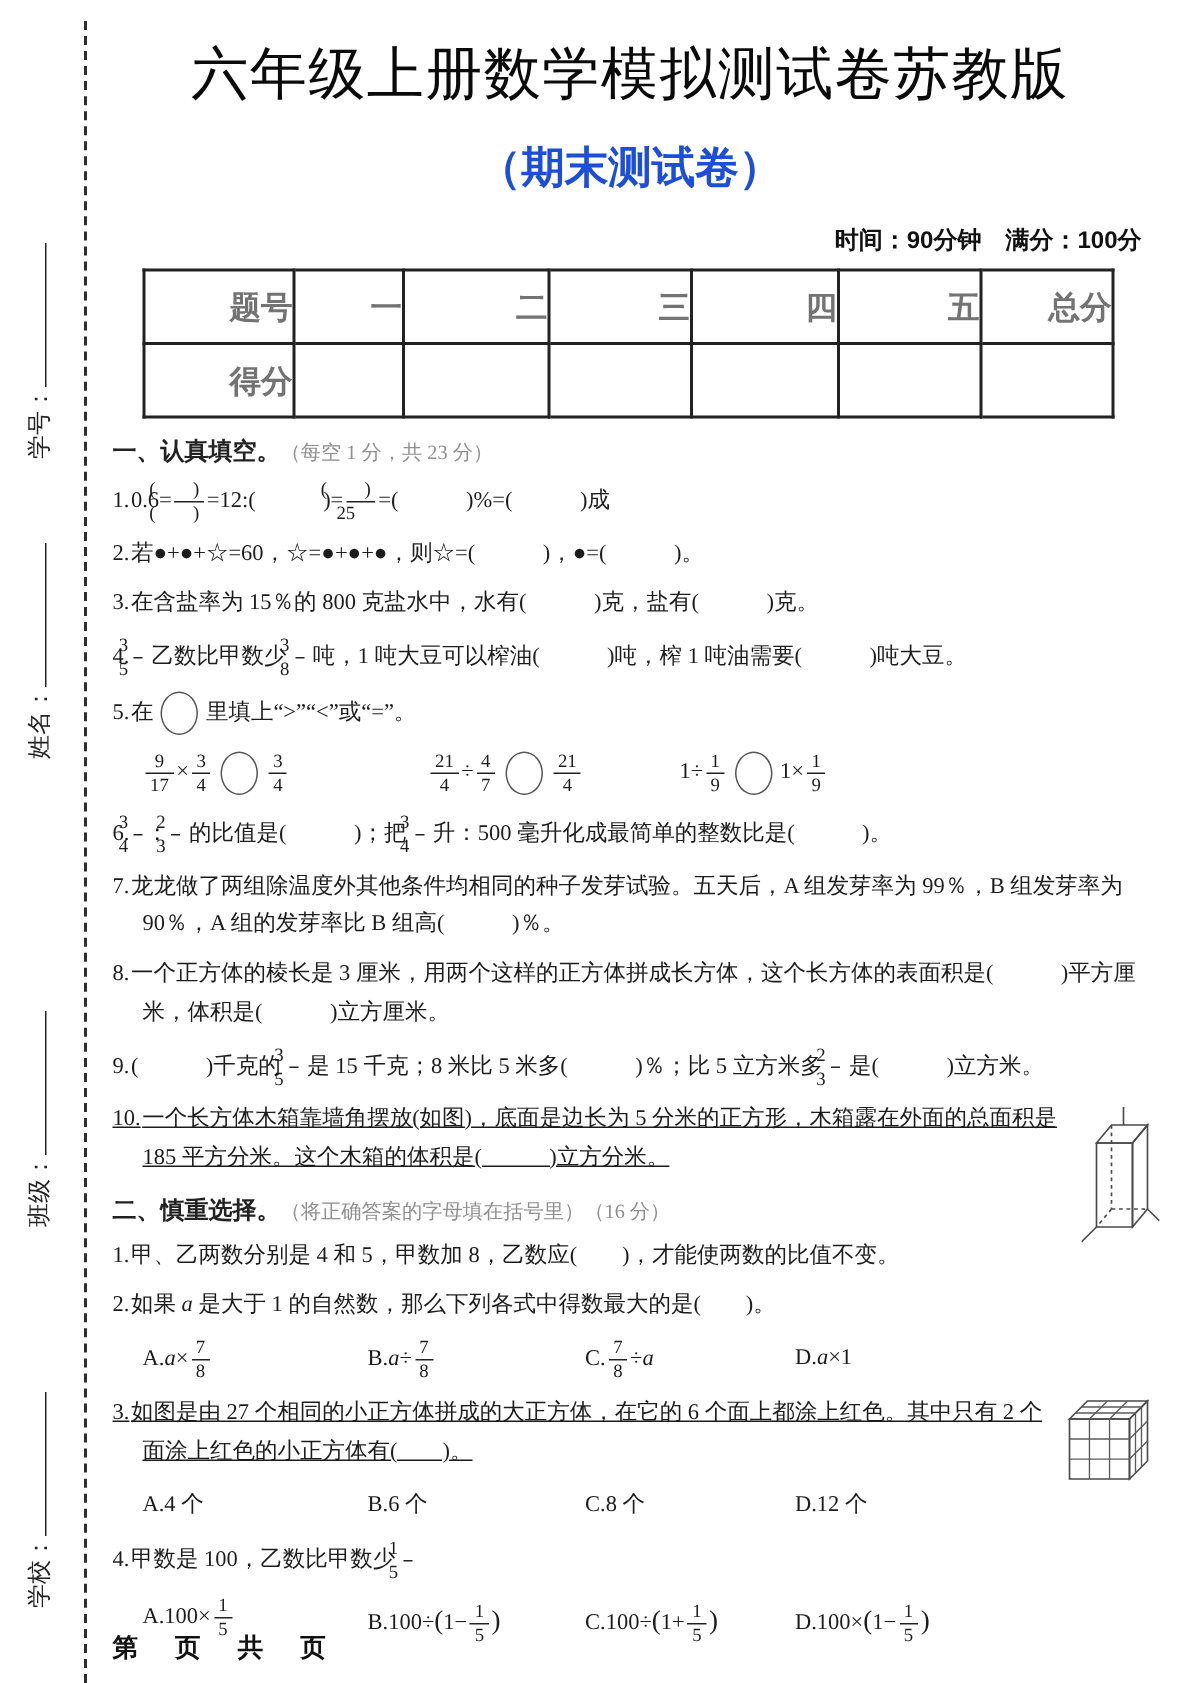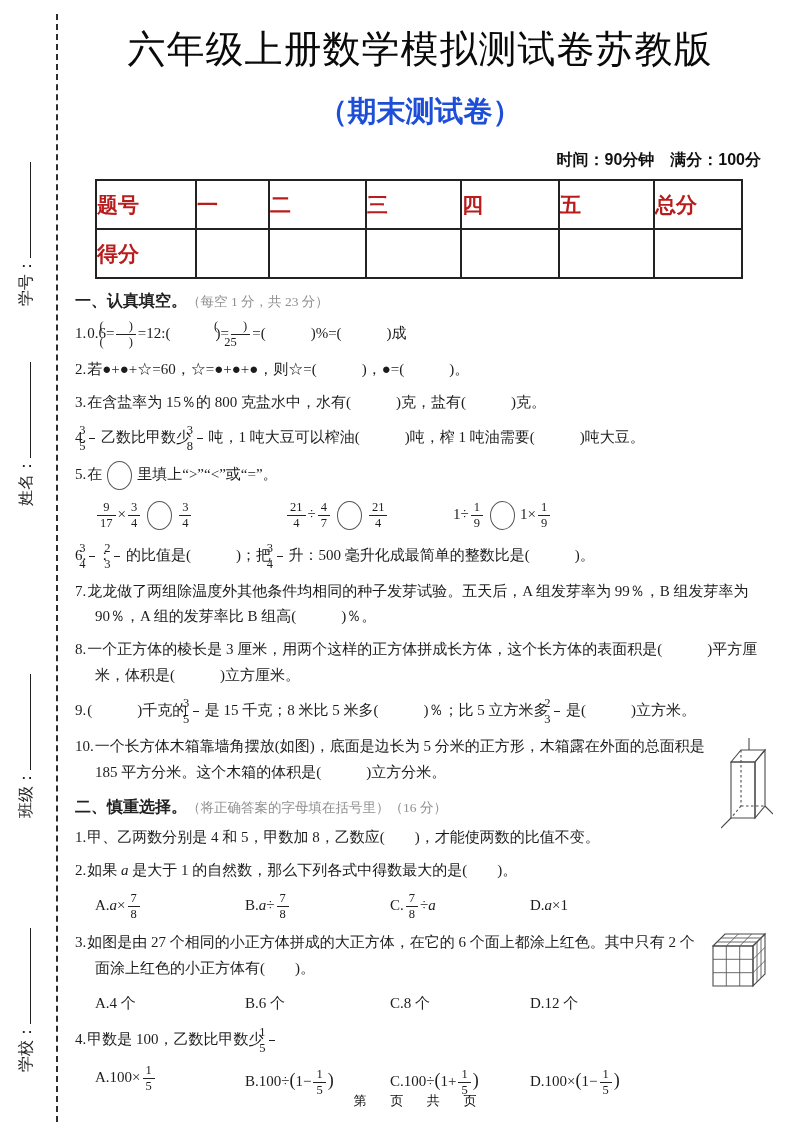--- a/index.html
+++ b/index.html
@@ -28,53 +28,53 @@
     font-family:"Liberation Sans",sans-serif;font-weight:bold;
     font-size:29px;text-align:center;margin-top:17px;color:#1d4ed8;
   }
   .meta{
     font-family:"Liberation Sans",sans-serif;font-weight:bold;
     font-size:16px;text-align:right;margin:18px 4px 8px 0;color:#111;
   }
   
   table.score{border-collapse:collapse;margin-left:20px;table-layout:fixed;}
   table.score td{
-    border:2px solid #222;text-align:left;vertical-align:middle;
-    font-weight:bold;font-size:21px;height:47px;padding:0;color:#b91c1c;
+    border:2px solid #222;text-align:right;vertical-align:middle;
+    font-weight:bold;font-size:21px;height:47px;padding:0;color:#737373;
   }
   
   .sec-head{margin:12px 0 2px 0;font-size:16px;}
   .sec-title{font-family:"Liberation Sans",sans-serif;font-weight:bold;color:#222;}
   .sec-note{color:#8f8f8f;font-size:13.5px;}
   
   .q{margin:7px 0;line-height:1.72;padding-left:20px;text-indent:-20px;position:relative;}
   .q .qnum{margin-right:1px;}
-  .q.has-fig{padding-right:58px;}
+  .q.has-fig{padding-right:58px;text-decoration:underline;}
   .exprs{display:flex;margin:10px 0 10px 20px;line-height:1.9;}
   .expr-1{flex:0 0 190px;} .expr-2{flex:0 0 168px;} .expr-3{flex:1;}
   .opts{display:flex;margin:2px 0 8px 20px;line-height:1.9;}
   .opt{flex:0 0 150px;} .opt:nth-child(2){flex-basis:145px;} .opt:nth-child(3){flex-basis:140px;} .opt:nth-child(4){flex:1;}
   
   .frac{display:inline-block;vertical-align:middle;text-align:center;font-size:12.5px;line-height:1.2;margin:0 2px;}
   .frac .fn{display:block;padding:0 3px;border-bottom:1px solid #222;}
   .frac .fd{display:block;padding:0 3px;}
   .cmp{display:inline-block;width:23px;height:27px;border:1.3px solid #555;border-radius:50%;vertical-align:middle;margin:0 5px;}
   .var{font-style:italic;}
   .bigp{font-size:18px;}
   
   .figabs{position:absolute;right:-8px;}
   .fig-cuboid{top:2px;}
   .fig-cube{top:0px;}
   svg line,svg polygon,svg polyline{stroke:#4a4a4a;fill:none;stroke-width:1.1;}
   svg .thin{stroke-width:0.9;stroke:#5a5a5a;}
   svg .dash{stroke-dasharray:2.5 2.5;}
   
   .footer{
-    position:absolute;left:75px;width:690px;bottom:12px;text-align:center;
-    font-family:"Liberation Sans",sans-serif;font-weight:normal;font-size:13px;letter-spacing:10px;color:#111;
+    position:absolute;left:75px;width:690px;bottom:12px;
+    font-family:"Liberation Sans",sans-serif;font-weight:bold;font-size:17px;letter-spacing:10px;color:#111;
   }
 </style>
 </head>
 <body>
 
 <div class="sidebar">
   <div class="side-field sf-1">
     <span>学号：</span><span class="wline"></span>
   </div>
   <div class="side-field sf-2">

